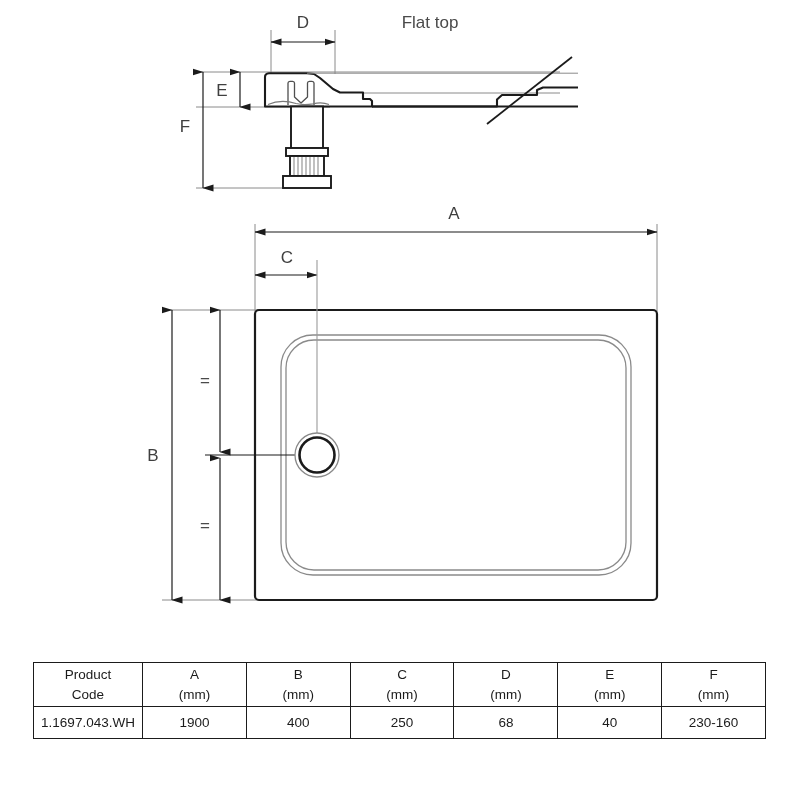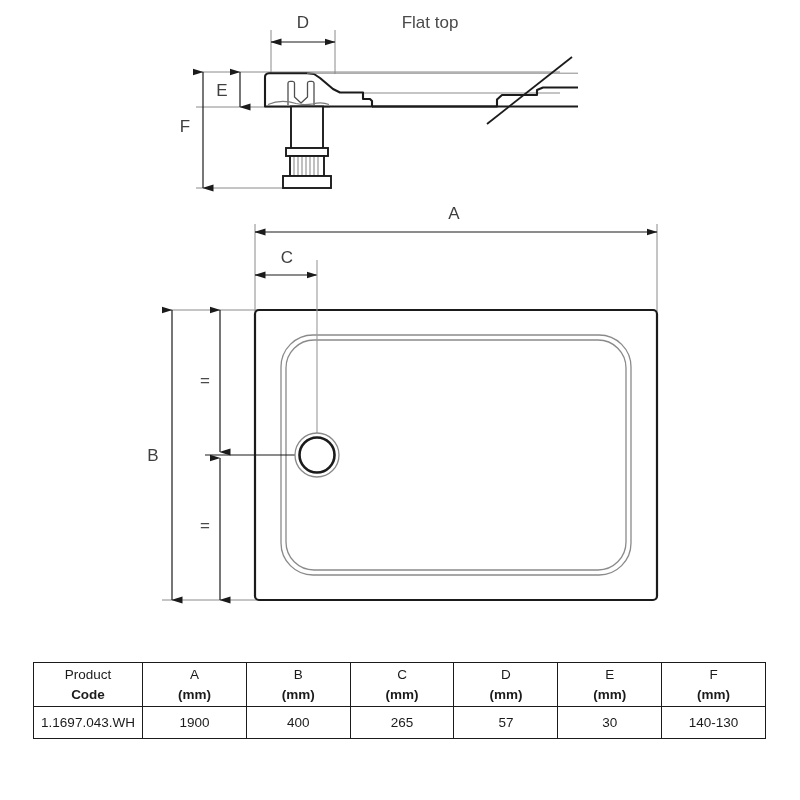--- a/index.html
+++ b/index.html
@@ -63,21 +63,21 @@
   }
   .spec-table tr.head td {
     height: 43px;
     vertical-align: middle;
   }
   .spec-table tr.body td {
     height: 31px;
     vertical-align: middle;
   }
   .hdr-l1 { display: block; }
-  .hdr-l2 { display: block; font-weight: bold; }
+  .hdr-l2 { display: block; }
   .col-code { width: 108px; }
 </style>
 </head>
 <body>
 
 <div id="stage">
 
   <svg class="drawing" viewBox="0 0 800 800">
     <defs>
       <marker id="arrL" markerWidth="11" markerHeight="8" refX="0.5" refY="4" orient="auto" markerUnits="userSpaceOnUse">
@@ -238,21 +238,21 @@
         </td>
         <td>
           <span class="hdr-l1">F</span>
           <span class="hdr-l2">(mm)</span>
         </td>
       </tr>
       <tr class="body">
         <td class="col-code">1.1697.043.WH</td>
         <td>1900</td>
         <td>400</td>
-        <td>265</td>
-        <td>57</td>
-        <td>30</td>
-        <td>140-130</td>
+        <td>250</td>
+        <td>68</td>
+        <td>40</td>
+        <td>230-160</td>
       </tr>
     </tbody>
   </table>
 
 </div>
 
 </body></html>

